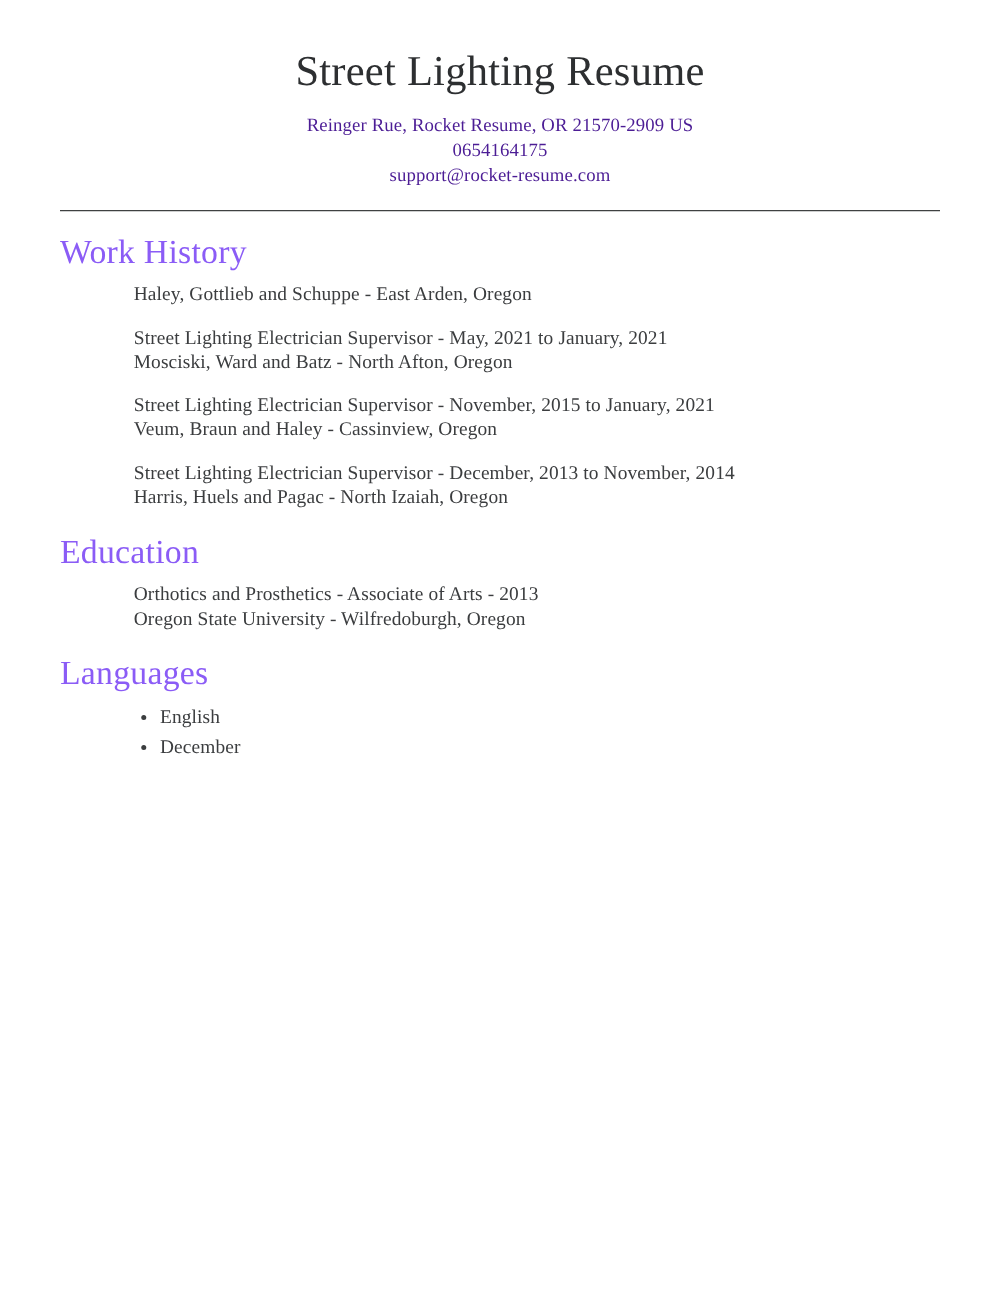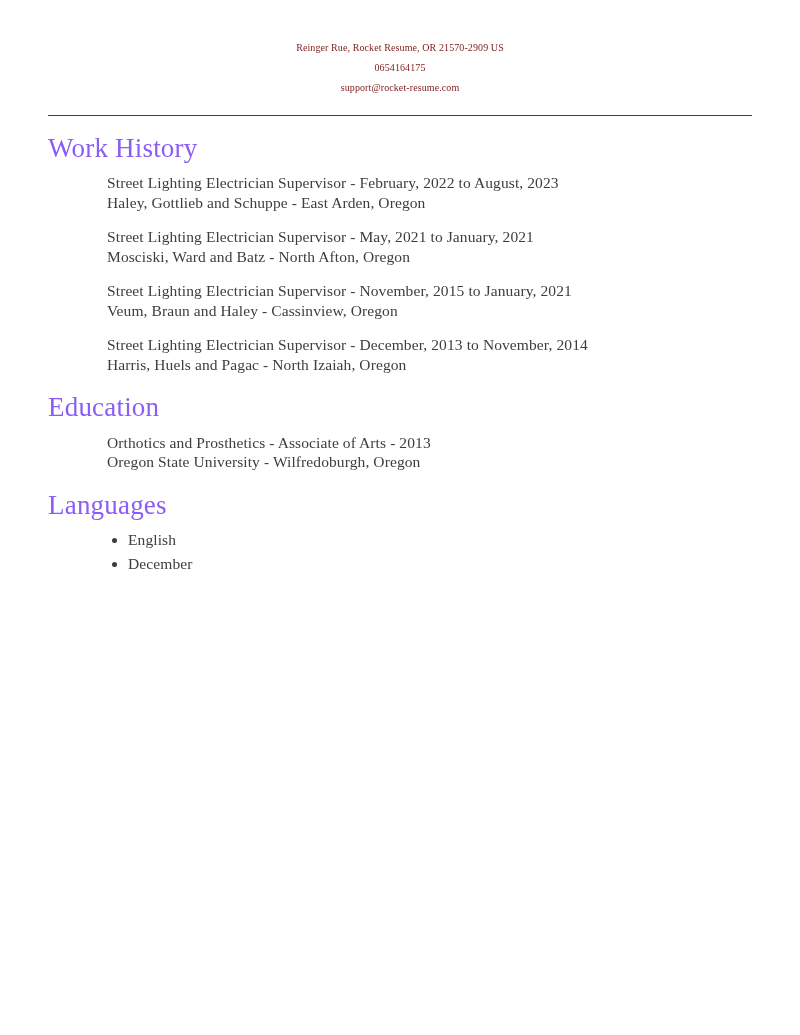--- a/index.html
+++ b/index.html
@@ -26,23 +26,23 @@
   }
   .resume-title {
     font-size: 34px;
     line-height: 1.2;
     font-weight: 400;
     color: #2d2f31;
     margin: 0 0 12px 0;
     letter-spacing: 0.2px;
   }
   .contact-line {
-    font-size: 10px;
+    font-size: 15px;
     line-height: 20px;
-    color: #7f1d1d;
+    color: #4c1d95;
     letter-spacing: 0.1px;
   }
   
   .divider {
     border: none;
     border-top: 1px solid #3f4142;
     margin: 17px 0 0 0;
     height: 0;
   }
   
@@ -76,31 +76,31 @@
     margin: 0 0 6px 0;
     letter-spacing: 0.1px;
   }
 </style>
 </head>
 <body>
 
 <div class="page">
 
   <div class="resume-header">
+    <h1 class="resume-title">Street Lighting Resume</h1>
     <div class="contact-line">Reinger Rue, Rocket Resume, OR 21570-2909 US</div>
     <div class="contact-line">0654164175</div>
     <div class="contact-line">support@rocket-resume.com</div>
   </div>
 
   <hr class="divider">
 
   <h2 class="section-heading">Work History</h2>
   <div class="entries">
     <div class="entry">
-      <div class="entry-line">Street Lighting Electrician Supervisor - February, 2022 to August, 2023</div>
       <div class="entry-line">Haley, Gottlieb and Schuppe - East Arden, Oregon</div>
     </div>
     <div class="entry">
       <div class="entry-line">Street Lighting Electrician Supervisor - May, 2021 to January, 2021</div>
       <div class="entry-line">Mosciski, Ward and Batz - North Afton, Oregon</div>
     </div>
     <div class="entry">
       <div class="entry-line">Street Lighting Electrician Supervisor - November, 2015 to January, 2021</div>
       <div class="entry-line">Veum, Braun and Haley - Cassinview, Oregon</div>
     </div>

